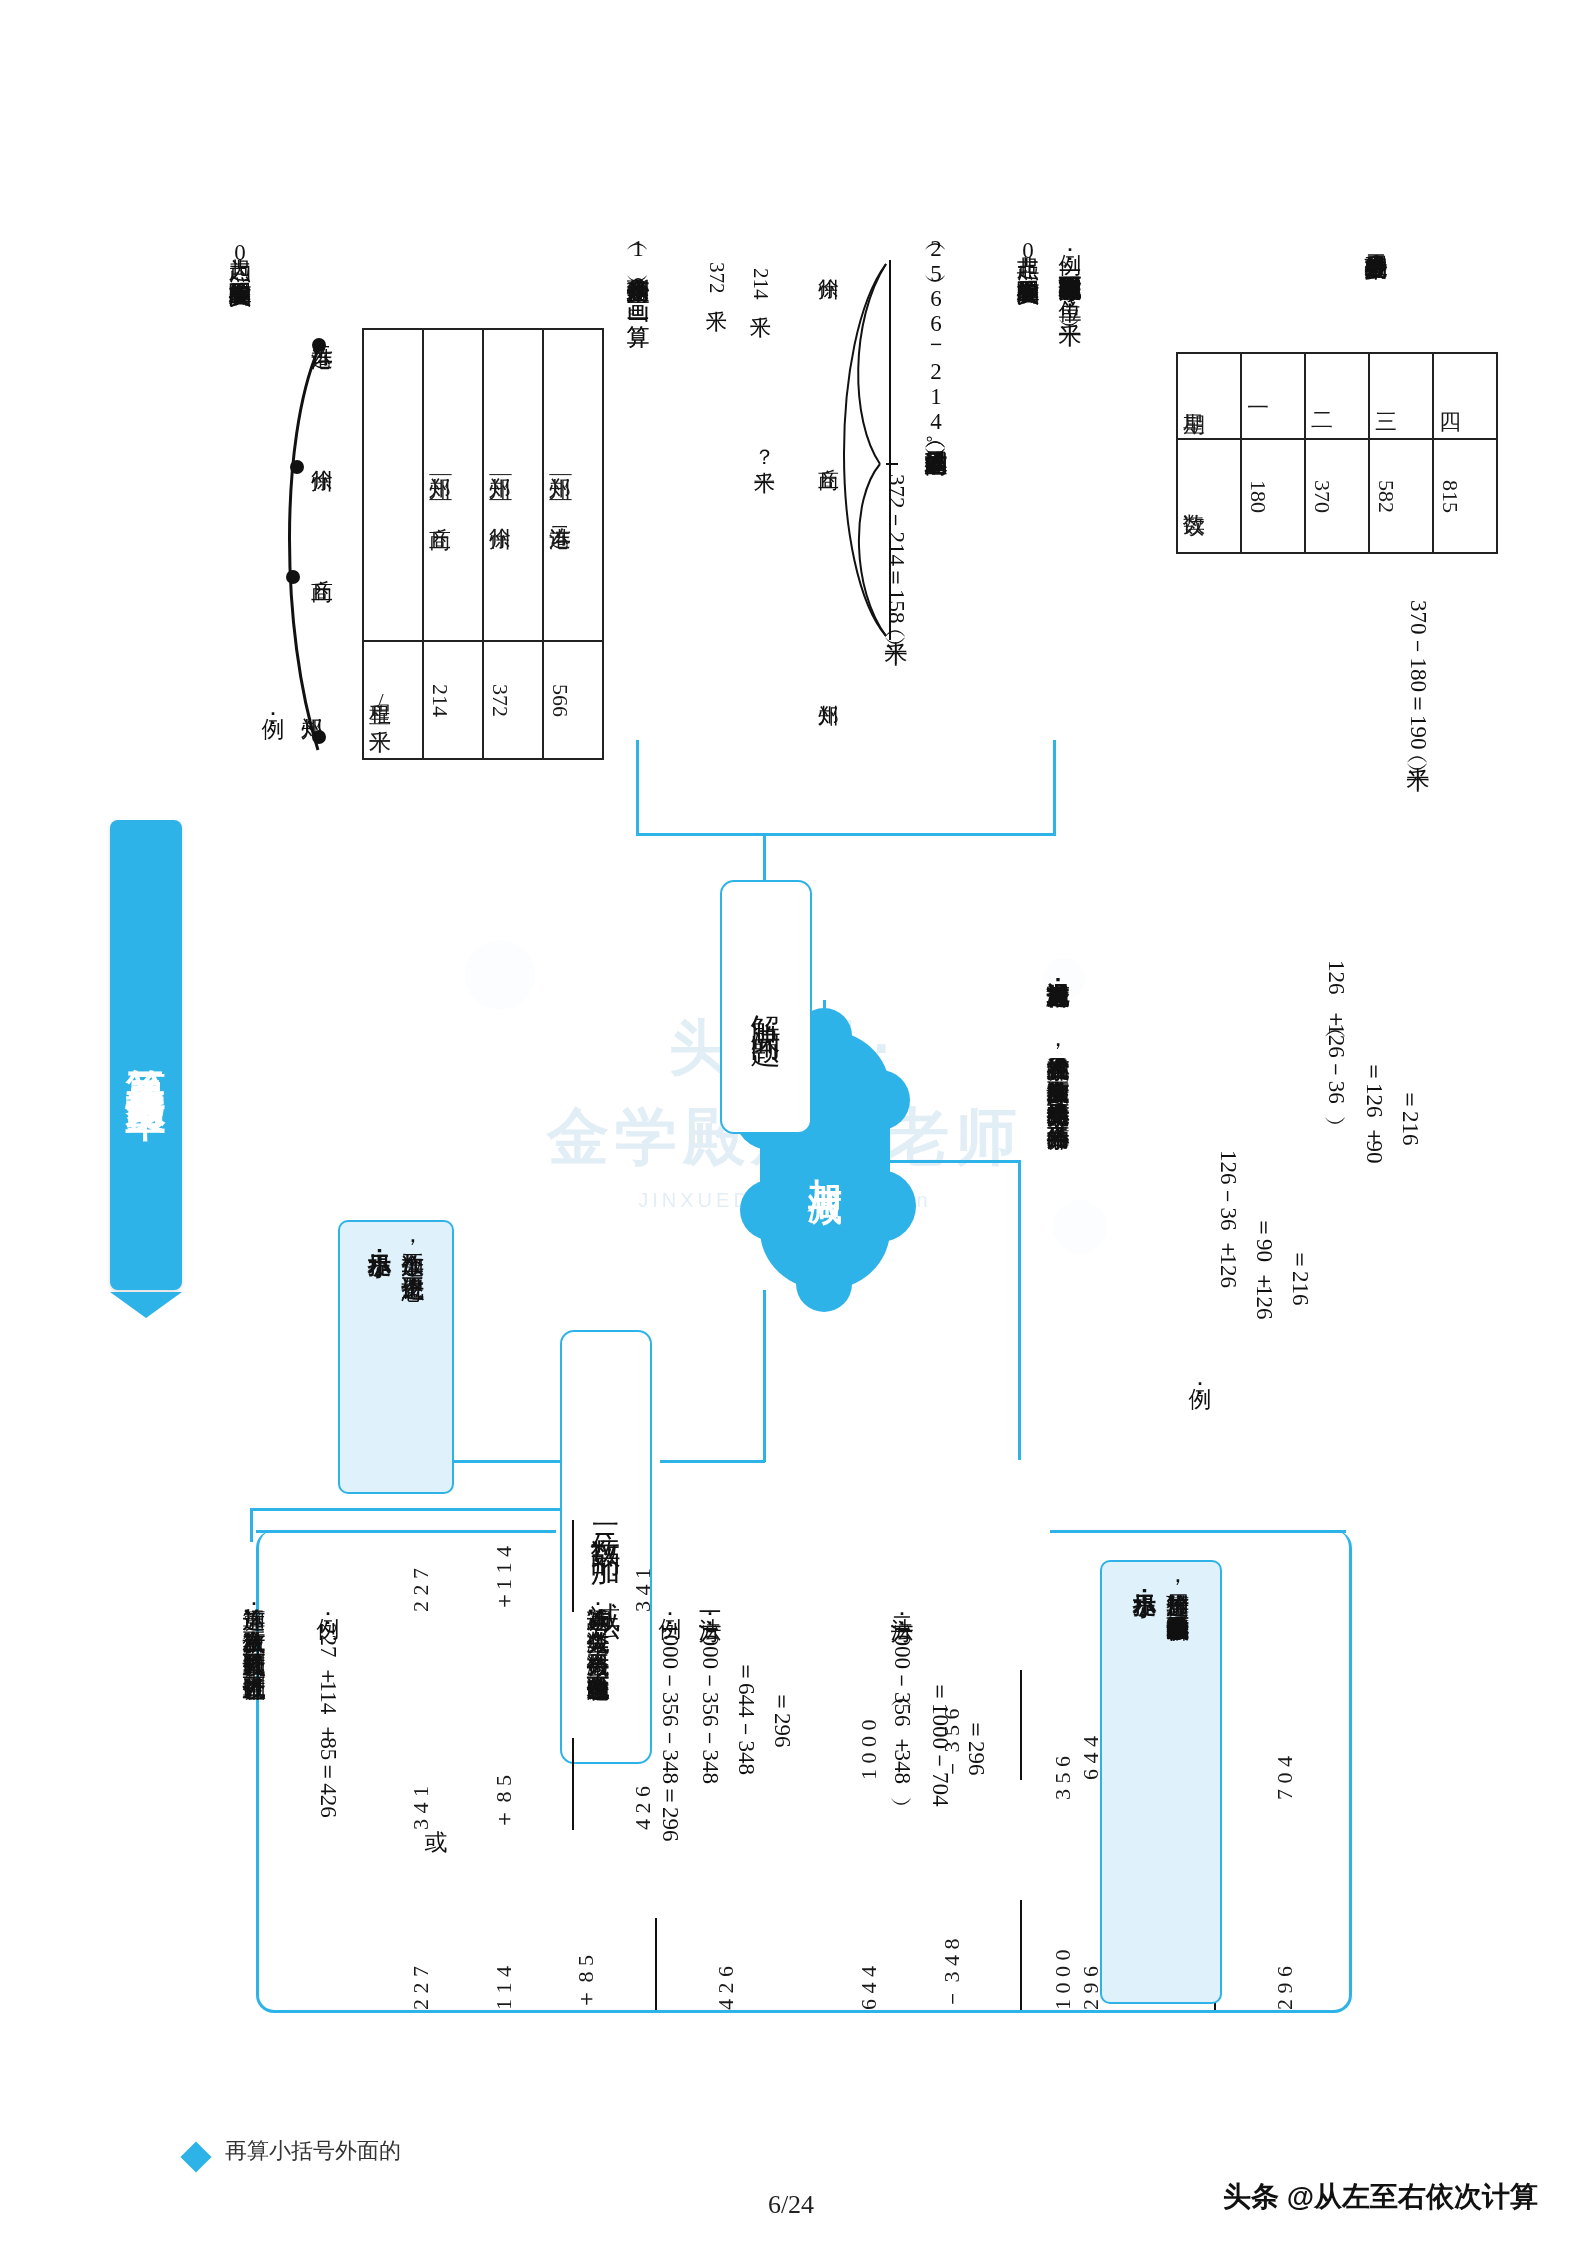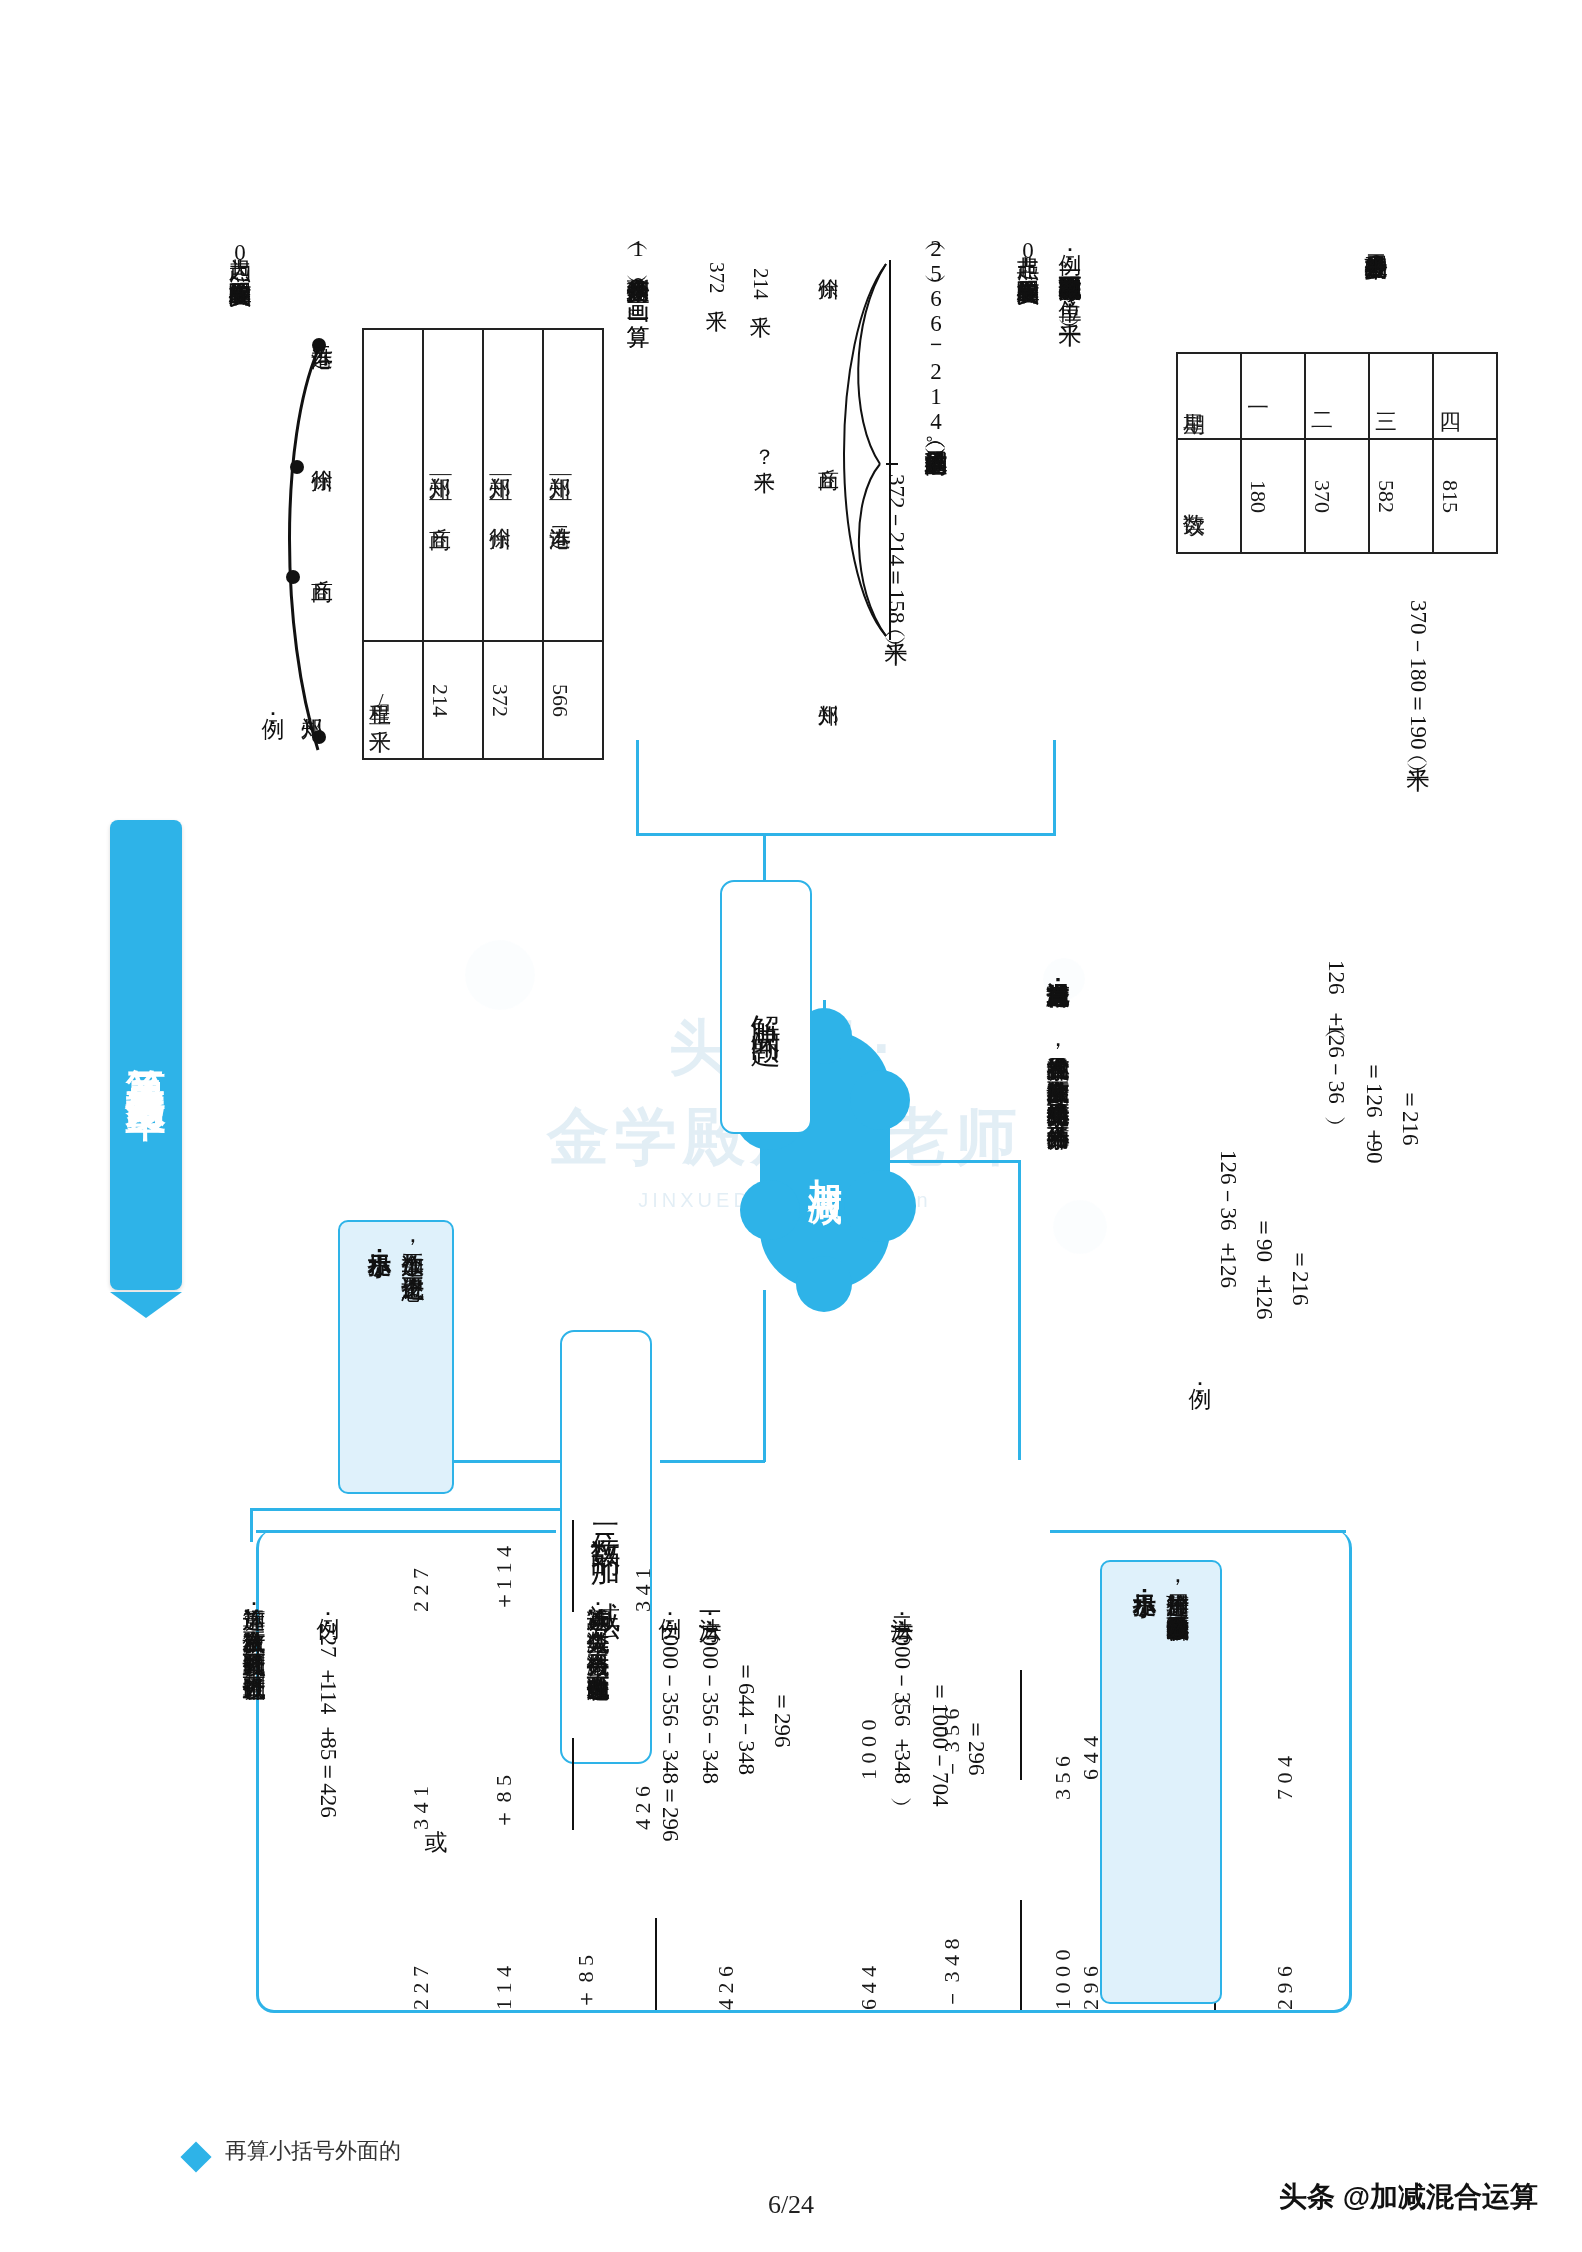--- a/index.html
+++ b/index.html
@@ -483,15 +483,15 @@
   <div class="tip" style="left:1100px;top:1560px;width:118px;height:440px;">
     <div style="display:flex;height:100%;align-items:flex-start;justify-content:center;padding:14px 6px;">
       <div class="vt" style="font-weight:bold;">小提示：</div>
       <div class="vt">用连加进行验算，把差和两个小减数相加看结果是否等于被减数。</div>
     </div>
   </div>
 
   <div class="footer-diamond"></div>
   <div class="footer-left">再算小括号外面的</div>
   <div class="page-num">6/24</div>
-  <div class="brand">头条 @加减混合运算</div>
+  <div class="brand">头条 @从左至右依次计算</div>
 
 </div>
 
 </body></html>

